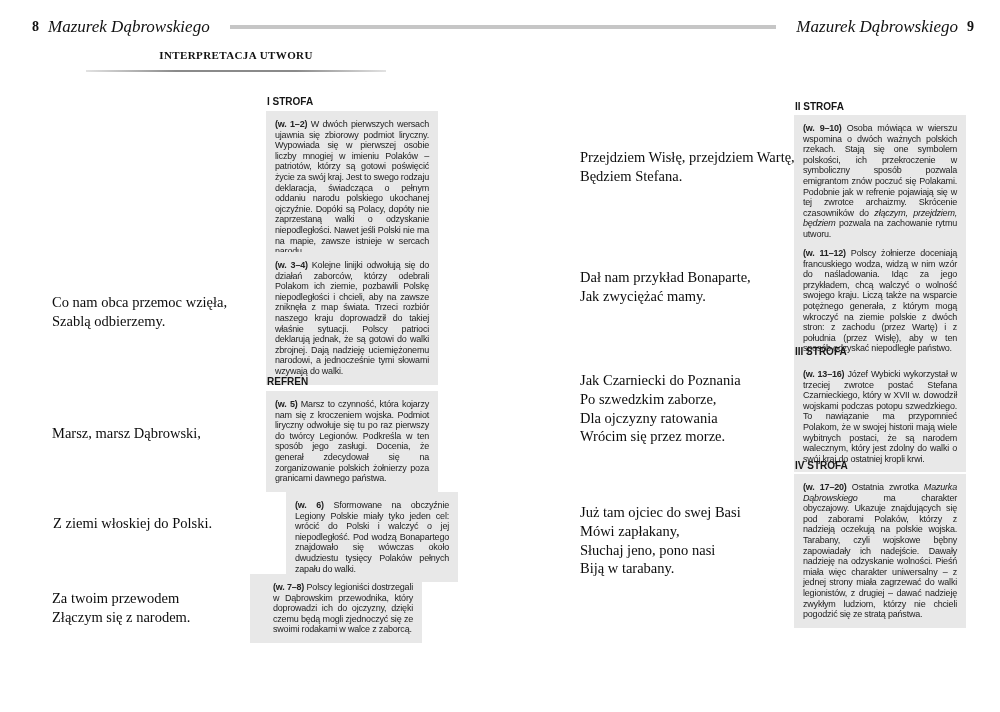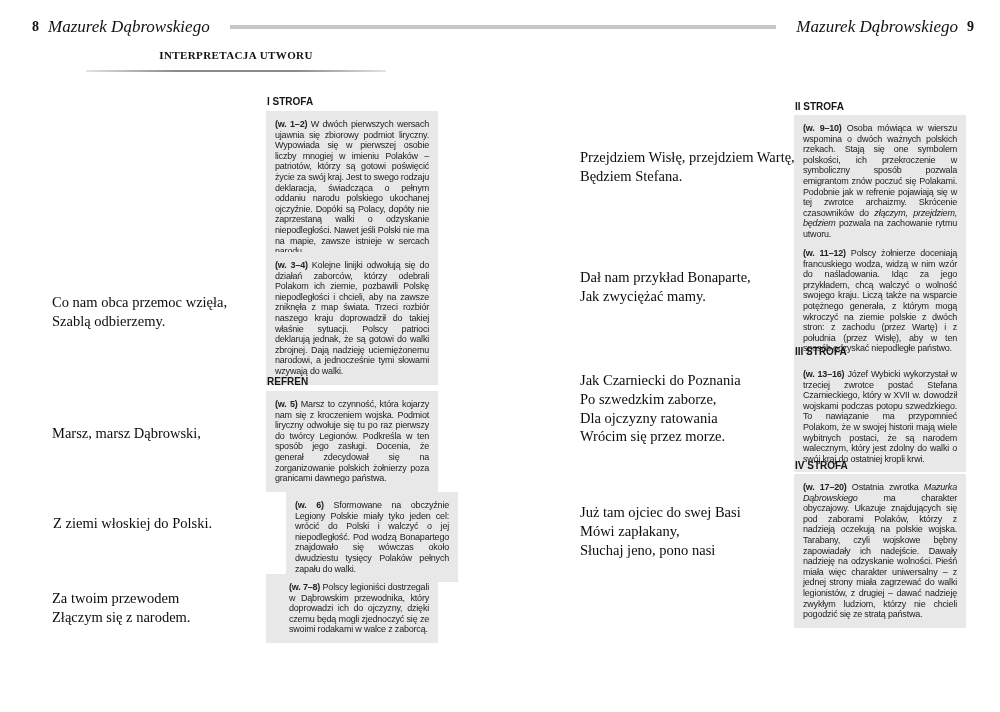--- a/index.html
+++ b/index.html
@@ -52,21 +52,21 @@
 
   .anno { position:absolute; width:172px; background:#e8e8e8; padding:8px 9px;
           font-family:"Liberation Sans", sans-serif; font-size:9px; line-height:10.6px;
           letter-spacing:-0.2px; text-align:justify; color:#222; }
   .anno b { font-weight:bold; }
   .anno i { font-style:italic; }
   .lp-b1 { left:266px; top:111px; }
   .lp-b2 { left:266px; top:252px; }
   .lp-b3 { left:266px; top:391px; }
   .lp-b4 { left:266px; top:492px;margin-left:20px; }
-  .lp-b5 { left:266px; top:574px;padding-left:23px; }
+  .lp-b5 { left:250px; top:574px;padding-left:23px; }
   .rp-b1 { left:294px; top:115px; }
   .rp-b2 { left:294px; top:240px; }
   .rp-b3 { left:294px; top:361px; }
   .rp-b4 { left:294px; top:474px; }
 </style>
 </head>
 <body>
 
 <div class="spread">
 
@@ -143,20 +143,21 @@
     <div class="verse rp-v3">
       <div>Jak Czarniecki do Poznania</div>
       <div>Po szwedzkim zaborze,</div>
       <div>Dla ojczyzny ratowania</div>
       <div>Wrócim się przez morze.</div>
     </div>
     <div class="verse rp-v4">
       <div>Już tam ojciec do swej Basi</div>
       <div>Mówi zapłakany,</div>
       <div>Słuchaj jeno, pono nasi</div>
+      <div>Biją w tarabany.</div>
     </div>
 
     <div class="anno-h rp-h1">II STROFA</div>
     <div class="anno rp-b1">
       <b>(w. 9–10)</b>
       <span>Osoba mówiąca w wierszu wspomina o dwóch ważnych polskich rzekach. Stają się one symbolem polskości, ich przekroczenie w symboliczny sposób pozwala emigrantom znów poczuć się Polakami. Podobnie jak w refrenie pojawiają się w tej zwrotce archaizmy. Skrócenie czasowników do</span>
       <i>złączym, przejdziem, będziem</i>
       <span>pozwala na zachowanie rytmu utworu.</span>
     </div>
 

